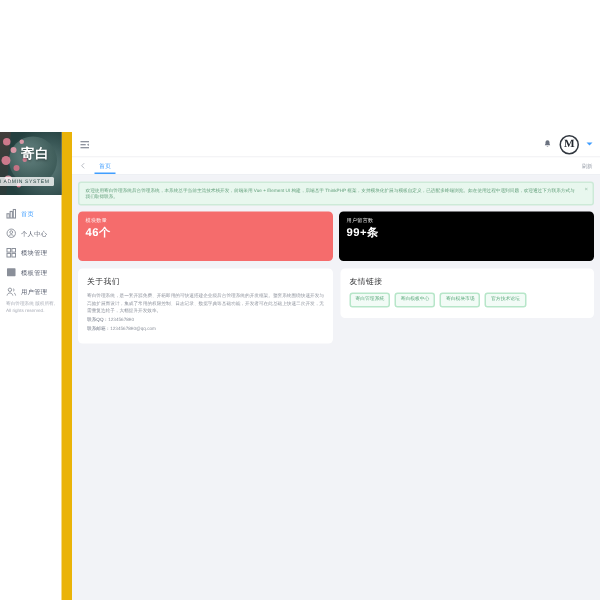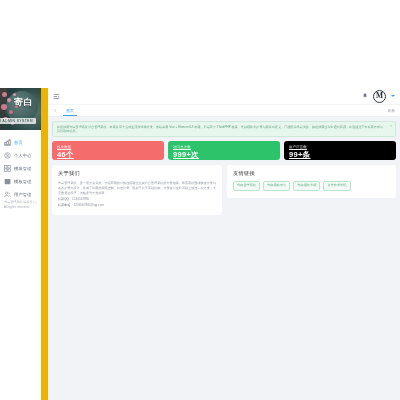--- a/index.html
+++ b/index.html
@@ -270,26 +270,25 @@
   }
 
   .cards {
     display: flex;
     gap: 4px;
     margin-bottom: 5px;
   }
   .card {
     flex: 1 1 0;
     border-radius: 3px;
-    padding: 4px 5px 1px 5px;
+    padding: 4px 5px 15px 5px;
     box-sizing: border-box;
     color: #ffffff;
     min-width: 0;
     cursor: pointer;
-    text-decoration: underline;
   }
   .card-label {
     font-size: 3.4px;
     opacity: .92;
     margin-bottom: 2.5px;
     letter-spacing: .2px;
   }
   .card-value {
     font-size: 7.5px;
     font-weight: bold;
@@ -470,24 +469,20 @@
       <div class="alert">
         <span>欢迎使用寄白管理系统后台管理系统，本系统基于当前主流技术栈开发，前端采用 Vue + Element UI 构建，后端基于 ThinkPHP 框架，支持模块化扩展与模板自定义，已适配多终端浏览。如在使用过程中遇到问题，欢迎通过下方联系方式与我们取得联系。</span>
         <span class="alert-close">×</span>
       </div>
 
       <div class="cards">
         <div class="card" style="background:#f56c6c">
           <div class="card-label">模块数量</div>
           <div class="card-value">46个</div>
         </div>
-        <div class="card" style="background:#2cc36b">
-          <div class="card-label">访问总次数</div>
-          <div class="card-value">999+次</div>
-        </div>
         <div class="card" style="background:#000000">
           <div class="card-label">用户留言数</div>
           <div class="card-value">99+条</div>
         </div>
       </div>
 
       <div class="panels">
 
         <div class="panel panel-about">
           <div class="panel-title">关于我们</div>

